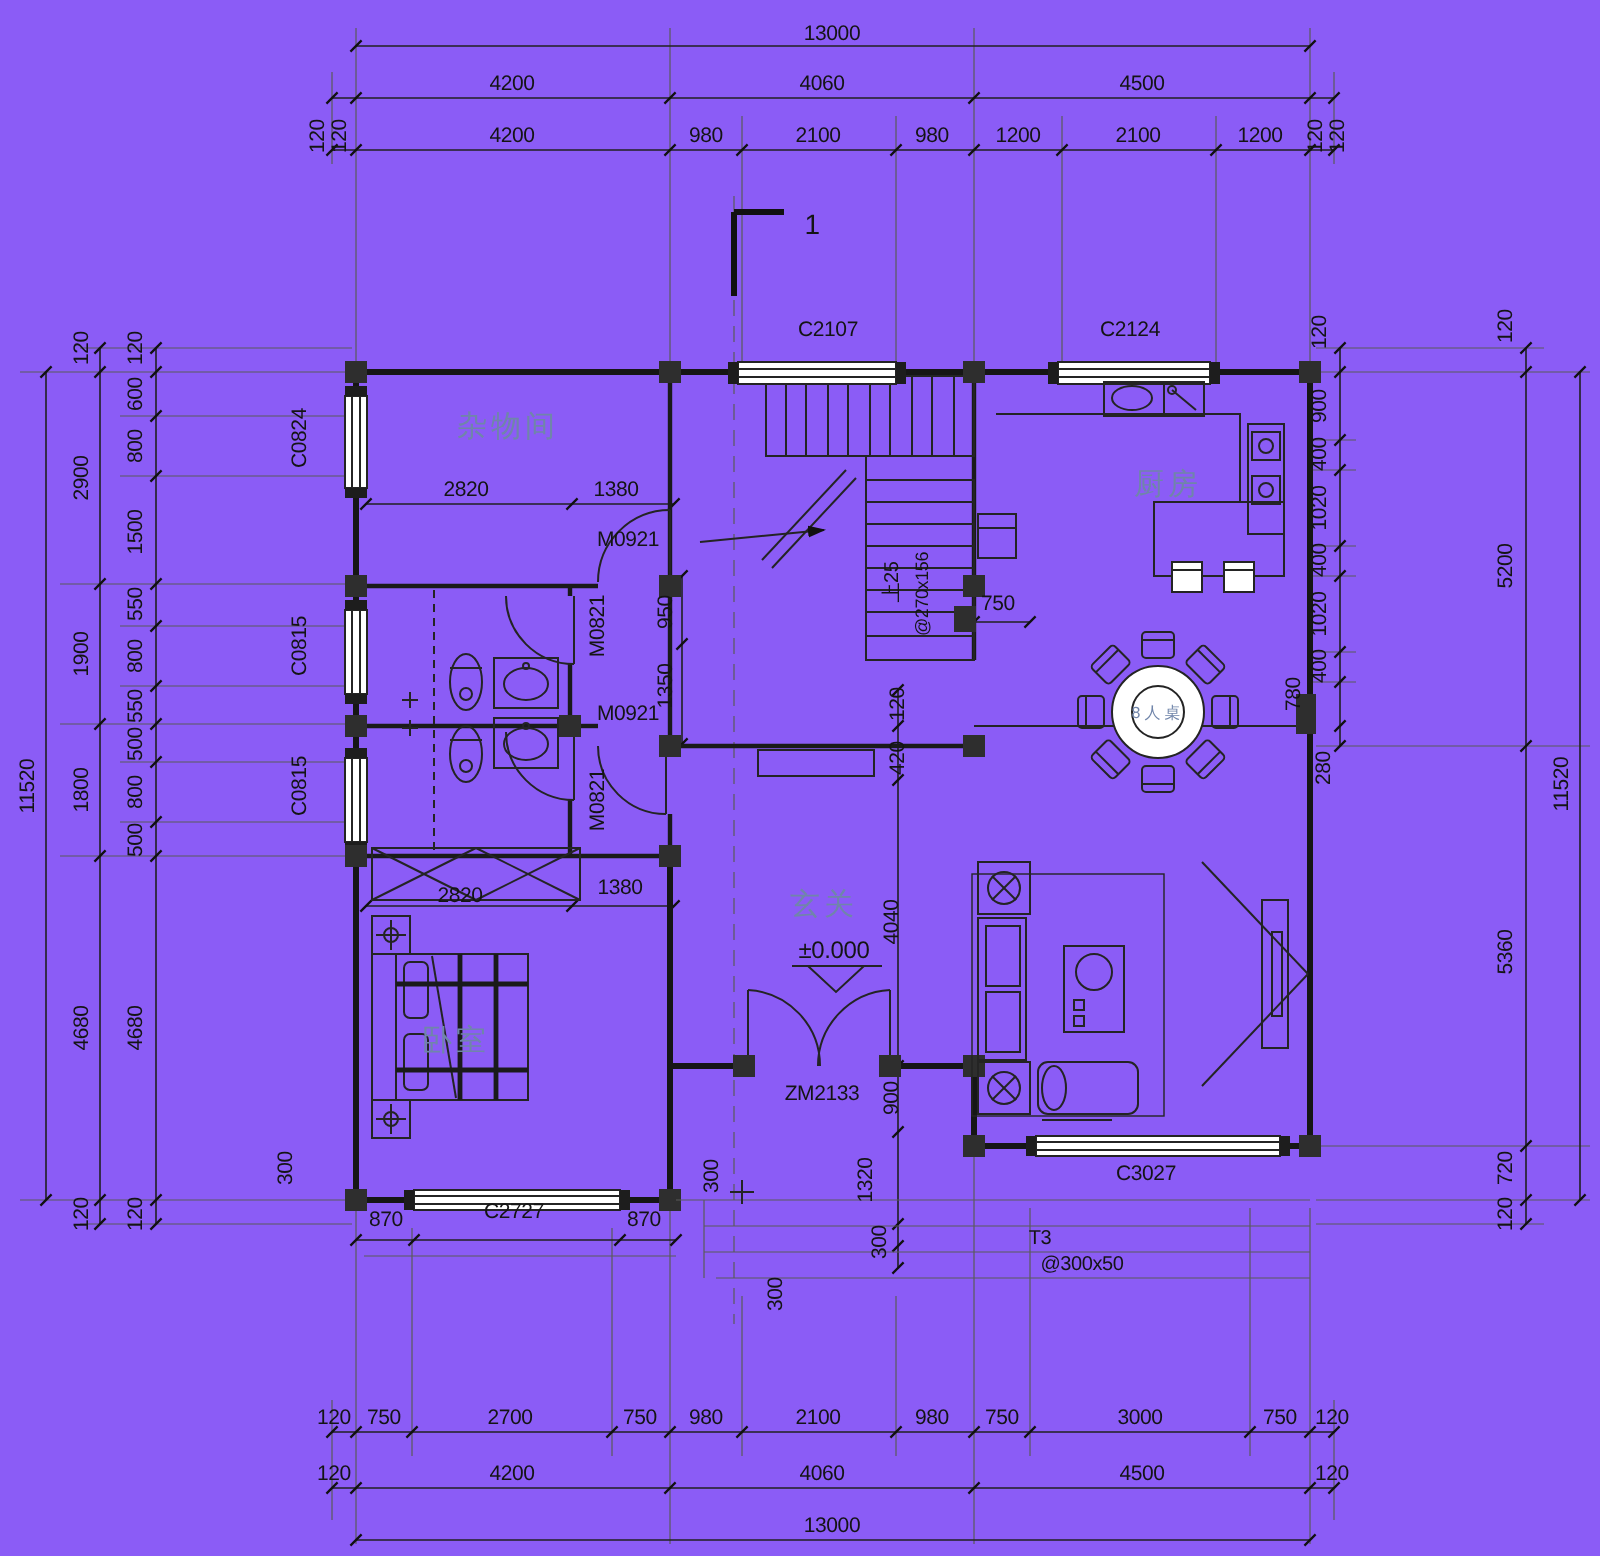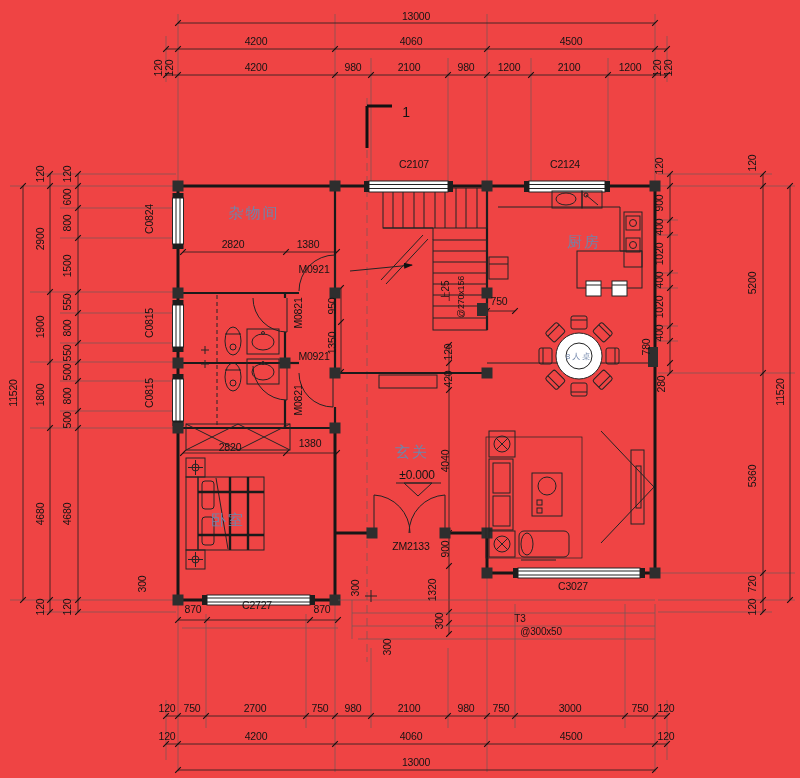--- a/index.html
+++ b/index.html
@@ -1,16 +1,16 @@
 <!DOCTYPE html>
 <html><head>
 <meta charset="utf-8">
 <style>
   html,body{margin:0;padding:0;background:#ffffff;}
-  #wrap{width:800px;height:778px;background:#ef4444;position:relative;overflow:hidden;text-align:center;}
+  #wrap{width:800px;height:778px;background:#8b5cf6;position:relative;overflow:hidden;text-align:center;}
   svg text{font-family:"Liberation Sans","DejaVu Sans",sans-serif;}
   text.dim{font-size:10.5px;fill:#141414;text-anchor:middle;letter-spacing:-0.2px;}
   text.room{font-size:15px;fill:#7085aa;text-anchor:middle;letter-spacing:2px;}
   .w3{stroke:#161616;stroke-width:3;fill:none;}
   .w2{stroke:#1a1a1a;stroke-width:2.2;fill:none;}
   .f{stroke:#242424;stroke-width:1;fill:none;}
   .fw{stroke:#242424;stroke-width:1;fill:#fff;}
   .e{stroke:#5a5a5a;stroke-width:0.6;fill:none;}
   .d{stroke:#202020;stroke-width:0.8;fill:none;}
   .tick{marker-start:url(#tk);marker-mid:url(#tk);marker-end:url(#tk);}

